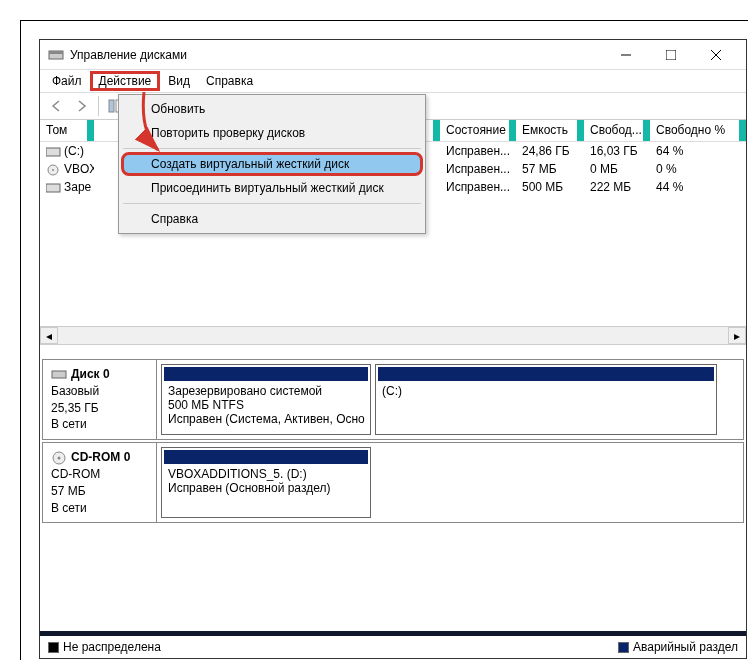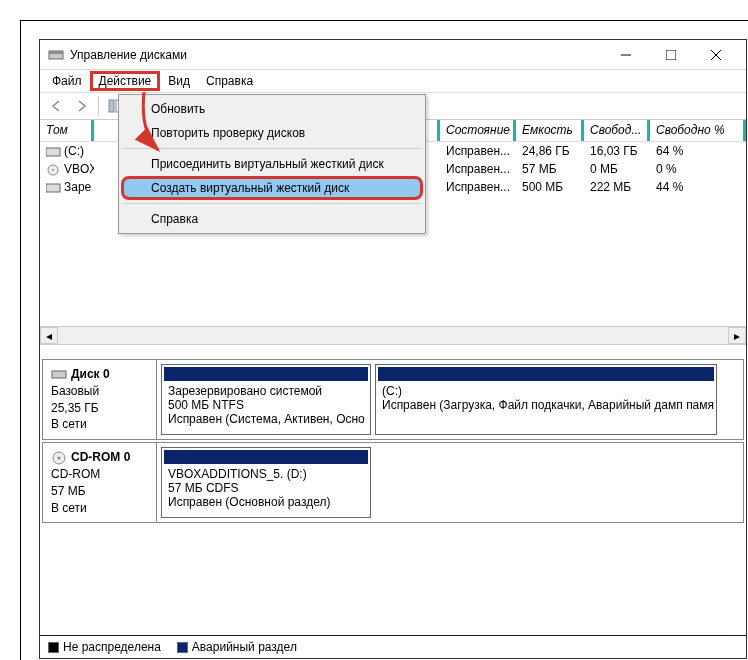--- a/index.html
+++ b/index.html
@@ -16,21 +16,21 @@
 .menu-item { padding: 2px 8px; cursor: default; position: relative; }
 .menu-item.highlighted { border: 3px solid #d4352c; border-radius: 0; padding: 0 6px; }
 
 .toolbar { height: 28px; border-top: 1px solid #ddd; border-bottom: 1px solid #ccc; display: flex; align-items: center; padding: 2px 4px; gap: 2px; }
 .tb-btn { width: 24px; height: 24px; display: flex; align-items: center; justify-content: center; border: 1px solid transparent; }
 .tb-sep { width: 1px; height: 20px; background: #ccc; margin: 0 2px; }
 
 .content { flex: 1; display: flex; flex-direction: column; overflow: hidden; }
 .upper-pane { height: 225px; border-bottom: 1px solid #ccc; position: relative; overflow: hidden; }
 .table-header { display: flex; border-bottom: 1px solid #ddd; background: #fff; height: 22px; }
-.th { padding: 3px 6px; border-right: 3px solid #14b8a6; overflow: hidden; white-space: nowrap; font-style: italic; }
+.th { padding: 3px 6px; border-right: 7px solid #14b8a6; overflow: hidden; white-space: nowrap; }
 .table-body { }
 .table-row { display: flex; height: 18px; align-items: center; }
 .td { padding: 1px 6px; overflow: hidden; white-space: nowrap; }
 .vol-icon { width: 16px; height: 12px; display: inline-block; margin-right: 2px; vertical-align: middle; }
 
 .dropdown-menu { position: absolute; top: 24px; left: 78px; width: 308px; background: #f0f0f0; border: 1px solid #999; box-shadow: 2px 2px 4px rgba(0,0,0,0.2); z-index: 100; padding: 2px; }
 .dropdown-menu .mitem { padding: 5px 8px 5px 30px; cursor: default; }
 .dropdown-menu .mitem.highlighted { background: #91c8f0; border: 3px solid #d4352c; border-radius: 8px; padding: 2px 5px 2px 27px; }
 .dropdown-menu .msep { height: 1px; background: #ccc; margin: 3px 2px; }
 
@@ -44,21 +44,21 @@
 .disk-row { display: flex; border: 1px solid #888; margin: 2px; }
 .disk-label { width: 114px; padding: 6px 8px; border-right: 1px solid #888; }
 .disk-label .dname { font-weight: bold; display: flex; align-items: center; gap: 4px; }
 .disk-label div { line-height: 1.4; }
 .disk-parts { flex: 1; display: flex; padding: 4px; gap: 4px; }
 .partition { border: 1px solid #666; padding: 2px; flex-shrink: 0; }
 .partition .bar { height: 14px; background: #0a246a; margin-bottom: 3px; }
 .partition .plabel { font-weight: normal; padding: 0 4px; }
 .partition .pinfo { padding: 0 4px; white-space: nowrap; overflow: hidden; }
 
-.legend { border-top: 1px solid #0f172a; padding: 4px 8px; display: flex; gap: 16px; align-items: center; }
+.legend { border-top: 5px solid #0f172a; padding: 4px 8px; display: flex; gap: 16px; align-items: center; justify-content: space-between; }
 .legend-item { display: flex; align-items: center; gap: 4px; }
 .legend-sq { width: 11px; height: 11px; border: 1px solid #666; }
 
 .disk-icon-svg { width: 16px; height: 16px; }
 </style>
 </head>
 <body>
 
 
 
@@ -92,22 +92,22 @@
   <div class="menubar">
     <div class="menu-item">Файл</div>
     <div class="menu-item highlighted">Действие</div>
     <div class="menu-item">Вид</div>
     <div class="menu-item">Справка</div>
 
     <div class="dropdown-menu">
       <div class="mitem">Обновить</div>
       <div class="mitem">Повторить проверку дисков</div>
       <div class="msep"></div>
+      <div class="mitem highlighted">Создать виртуальный жесткий диск</div>
       <div class="mitem">Присоединить виртуальный жесткий диск</div>
-      <div class="mitem highlighted">Создать виртуальный жесткий диск</div>
       <div class="msep"></div>
       <div class="mitem">Справка</div>
     </div>
 
     <svg class="annotation-arrow" width="60" height="120">
       <defs>
             <marker id="ah" markerWidth="10" markerHeight="10" refX="8" refY="3" orient="auto">
               <path d="M0,0 L0,6 L9,3 z" fill="#d4352c"></path>
             </marker>
           </defs>
@@ -201,21 +201,20 @@
         <div class="disk-parts">
           <div class="partition" style="width:210px">
             <div class="bar"></div>
             <div class="plabel">Зарезервировано системой</div>
             <div class="pinfo">500 МБ NTFS</div>
             <div class="pinfo">Исправен (Система, Активен, Осно</div>
           </div>
           <div class="partition" style="width:342px">
             <div class="bar"></div>
             <div class="plabel">(C:)</div>
-            <div class="pinfo">Исправен (Загрузка, Файл подкачки, Аварийный дамп памя</div>
           </div>
         </div>
       </div>
 
       <div class="disk-row">
         <div class="disk-label">
           <div class="dname">
                 <svg class="disk-icon-svg" viewBox="0 0 16 16">
                   <circle cx="8" cy="8" r="6" fill="#eee" stroke="#888"></circle>
                   <circle cx="8" cy="8" r="1.5" fill="#888"></circle>
@@ -223,21 +222,20 @@
                 <span>CD-ROM 0</span>
               </div>
           <div>CD-ROM</div>
           <div>57 МБ</div>
           <div>В сети</div>
         </div>
         <div class="disk-parts">
           <div class="partition" style="width:210px">
             <div class="bar"></div>
             <div class="plabel">VBOXADDITIONS_5.  (D:)</div>
-            <div class="pinfo">57 МБ CDFS</div>
             <div class="pinfo">Исправен (Основной раздел)</div>
           </div>
         </div>
       </div>
     </div>
 
     <div class="legend">
       <div class="legend-item">
         <div class="legend-sq" style="background:#000"></div>
         <span>Не распределена</span>

